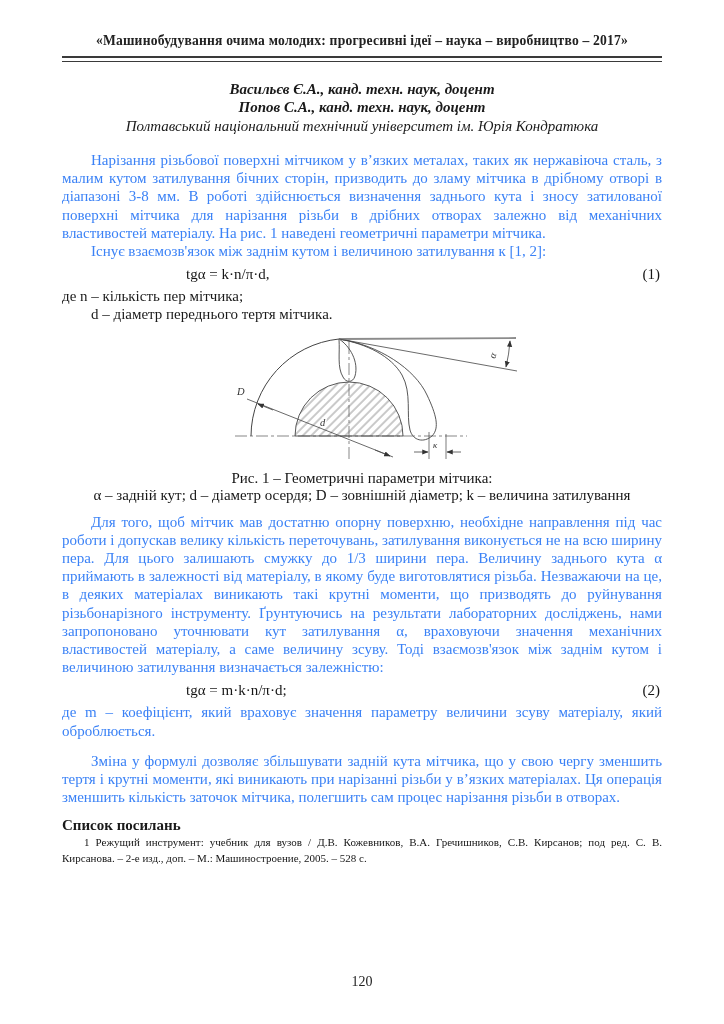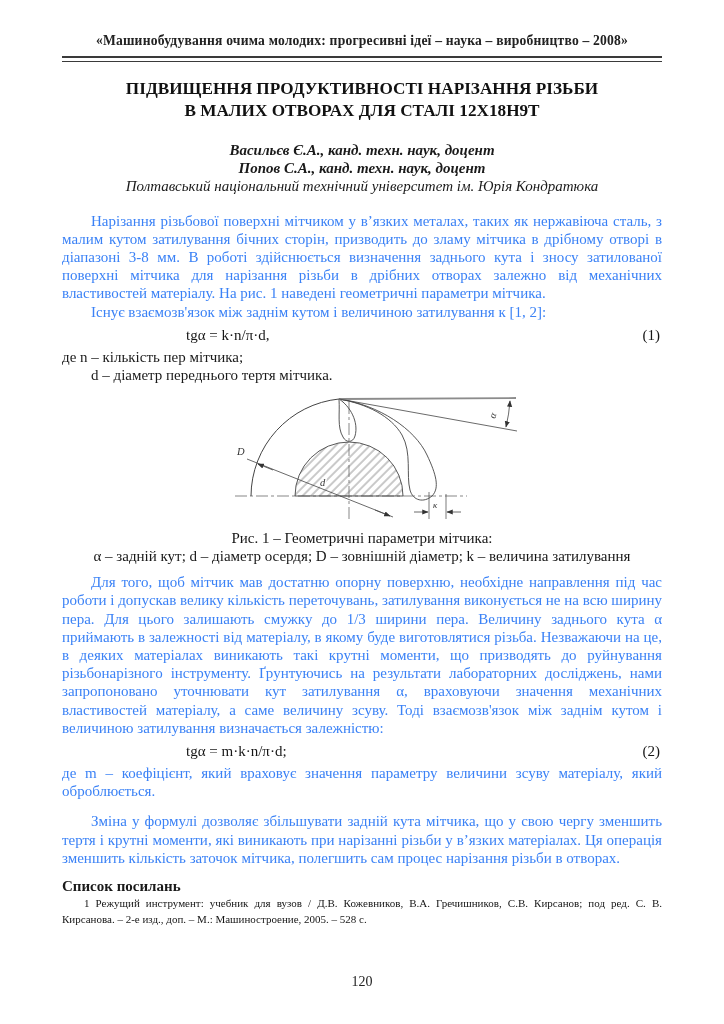--- a/index.html
+++ b/index.html
@@ -50,27 +50,23 @@
   }
   .fig-label{font-style:italic;fill:#333;}
   .halo{paint-order:stroke;stroke:#fff;stroke-width:3px;}
 </style>
 </head>
 <body>
 
 <div class="page">
   <div class="content">
 
-    <div class="conf-header">«Машинобудування очима молодих: прогресивні ідеї – наука – виробництво – 2008»</div>
+    <div class="conf-header">«Машинобудування очима молодих: прогресивні ідеї – наука – виробництво – 2017»</div>
     <div class="double-rule"></div>
 
-    <div class="title">
-      <div>ПІДВИЩЕННЯ ПРОДУКТИВНОСТІ НАРІЗАННЯ РІЗЬБИ</div>
-      <div>В МАЛИХ ОТВОРАХ ДЛЯ СТАЛІ 12Х18Н9Т</div>
-    </div>
 
     <div class="authors">
       <div class="author">Васильєв Є.А., канд. техн. наук, доцент</div>
       <div class="author">Попов С.А., канд. техн. наук, доцент</div>
       <div class="affiliation">Полтавський національний технічний університет ім. Юрія Кондратюка</div>
     </div>
 
     <p class="body-par first">Нарізання різьбової поверхні мітчиком у в’язких металах, таких як нержавіюча сталь, з малим кутом затилування бічних сторін, призводить до зламу мітчика в дрібному отворі в діапазоні 3-8 мм. В роботі здійснюється визначення заднього кута і зносу затилованої поверхні мітчика для нарізання різьби в дрібних отворах залежно від механічних властивостей матеріалу. На рис. 1 наведені геометричні параметри мітчика.</p>
     <p class="body-par">Існує взаємозв'язок між заднім кутом і величиною затилування к [1, 2]:</p>
 

